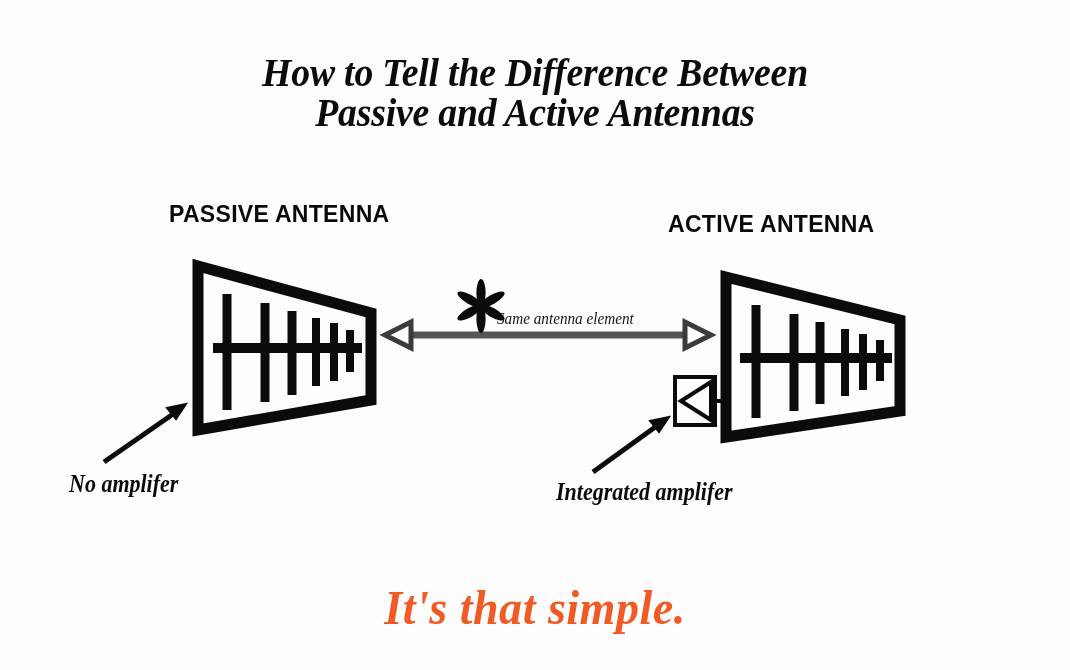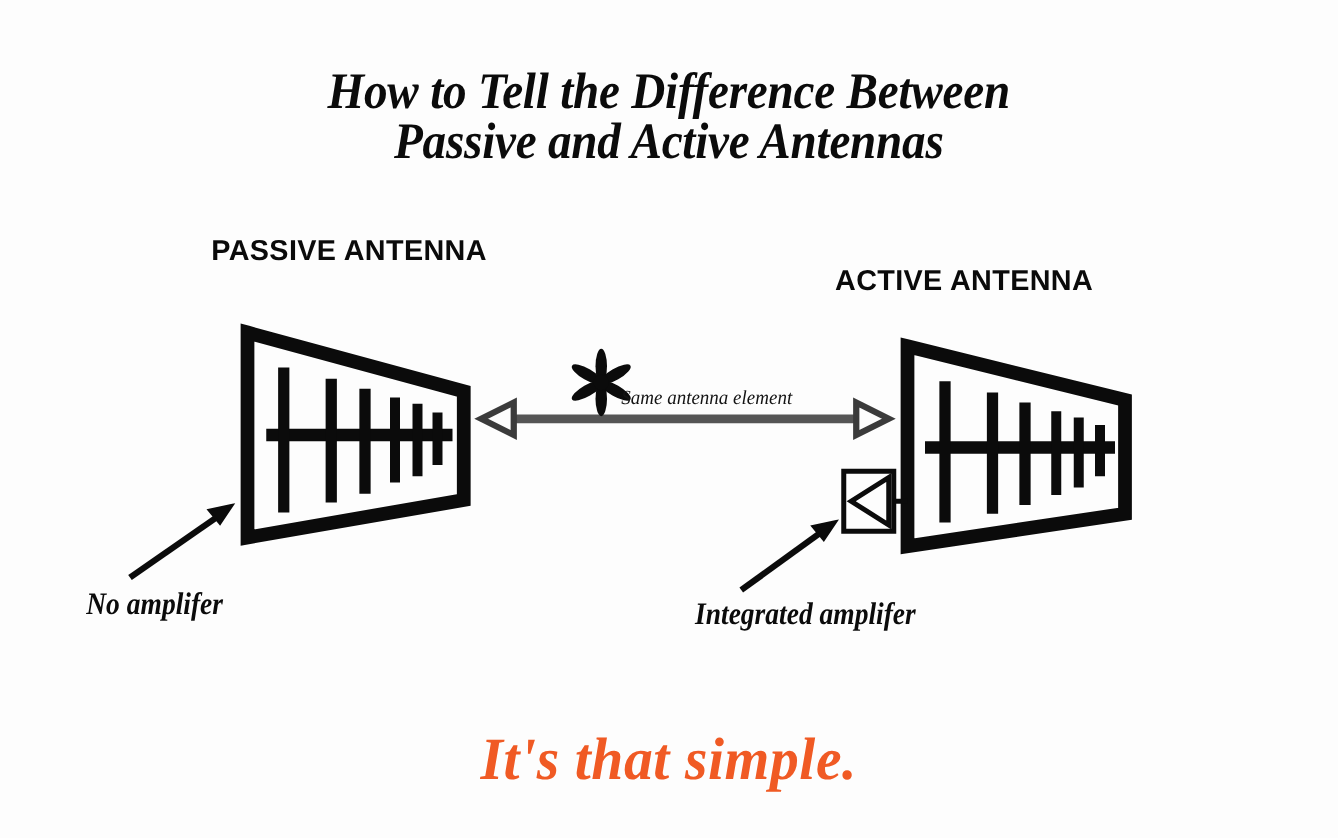--- a/index.html
+++ b/index.html
@@ -42,21 +42,21 @@
   
   .ant-label {
     position: absolute;
     font-family: "Liberation Sans", "DejaVu Sans", sans-serif;
     font-weight: bold;
     font-size: 23px;
     letter-spacing: 0.3px;
     color: #0a0a0a;
     white-space: nowrap;
   }
-  #label-passive { left: 169px; top: 187px; }
+  #label-passive { left: 169px; top: 201px; }
   #label-active  { left: 668px; top: 211px; }
 
   
   .callout {
     position: absolute;
     font-family: "Liberation Serif", "DejaVu Serif", serif;
     font-weight: bold;
     font-style: italic;
     font-size: 25px;
     color: #0b0b0b;

